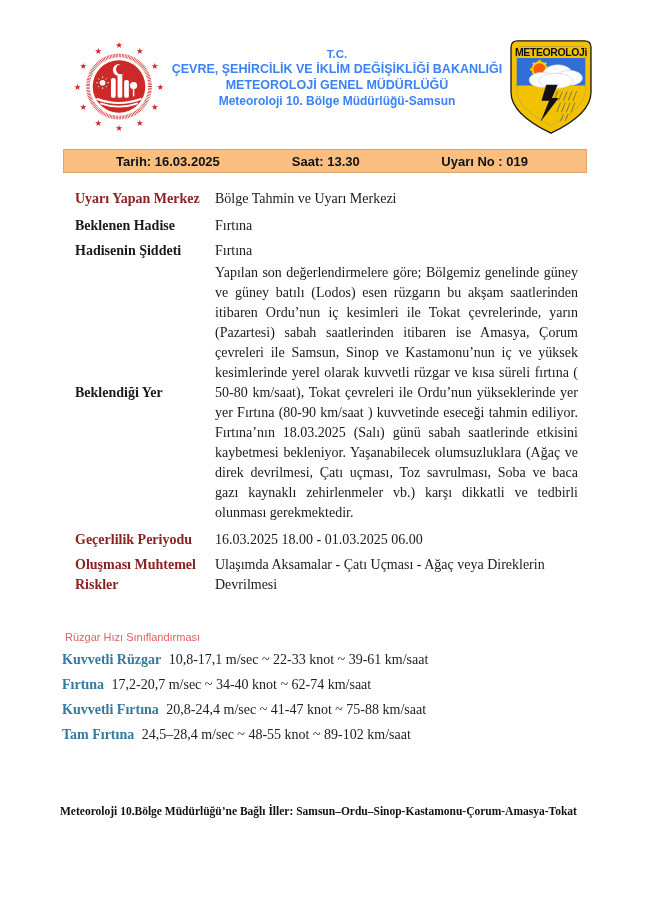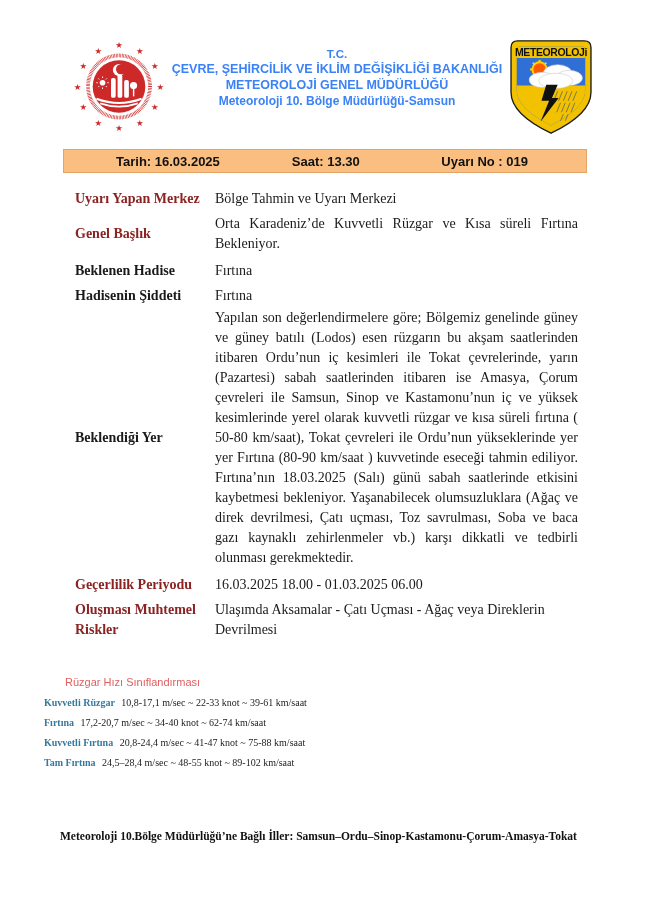--- a/index.html
+++ b/index.html
@@ -38,21 +38,21 @@
   .frow .val { flex:1 1 auto; line-height:20px; }
   .lbl.red { color:#8b2323; }
   .val.just { text-align:justify; }
   .frow.gap-lg { margin-top:2px; }
   .frow.gap-md { margin-top:7px; }
   
   .wind-head {
     margin:36px 0 0 65px; font-family:"Liberation Sans", sans-serif;
     font-size:11px; color:#e06060;
   }
-  .wind-list { margin:9px 0 0 44px; font-size:10px; }
+  .wind-list { margin:9px 0 0 62px; font-size:14px; }
   .wind-item { margin-top:9px; }
   .wind-item .wname { font-weight:bold; color:#35799f; }
   .wind-item .wrange { color:#222; margin-left:4px; }
   
   .provinces {
     margin:62px 16px 0 60px; font-size:11.5px; font-weight:bold; color:#111;
   }
 </style>
 </head>
 <body>
@@ -164,24 +164,20 @@
     <span class="uyari">Uyarı No : 019</span>
   </div>
 
   <div class="fields">
 
     <div class="frow">
       <div class="lbl red">Uyarı Yapan Merkez</div>
       <div class="val">Bölge Tahmin ve Uyarı Merkezi</div>
     </div>
 
-    <div class="frow">
-      <div class="lbl red">Genel Başlık</div>
-      <div class="val just">Orta Karadeniz’de Kuvvetli Rüzgar ve Kısa süreli Fırtına Bekleniyor.</div>
-    </div>
 
     <div class="frow gap-md">
       <div class="lbl">Beklenen Hadise</div>
       <div class="val">Fırtına</div>
     </div>
 
     <div class="frow">
       <div class="lbl">Hadisenin Şiddeti</div>
       <div class="val">Fırtına</div>
     </div>

